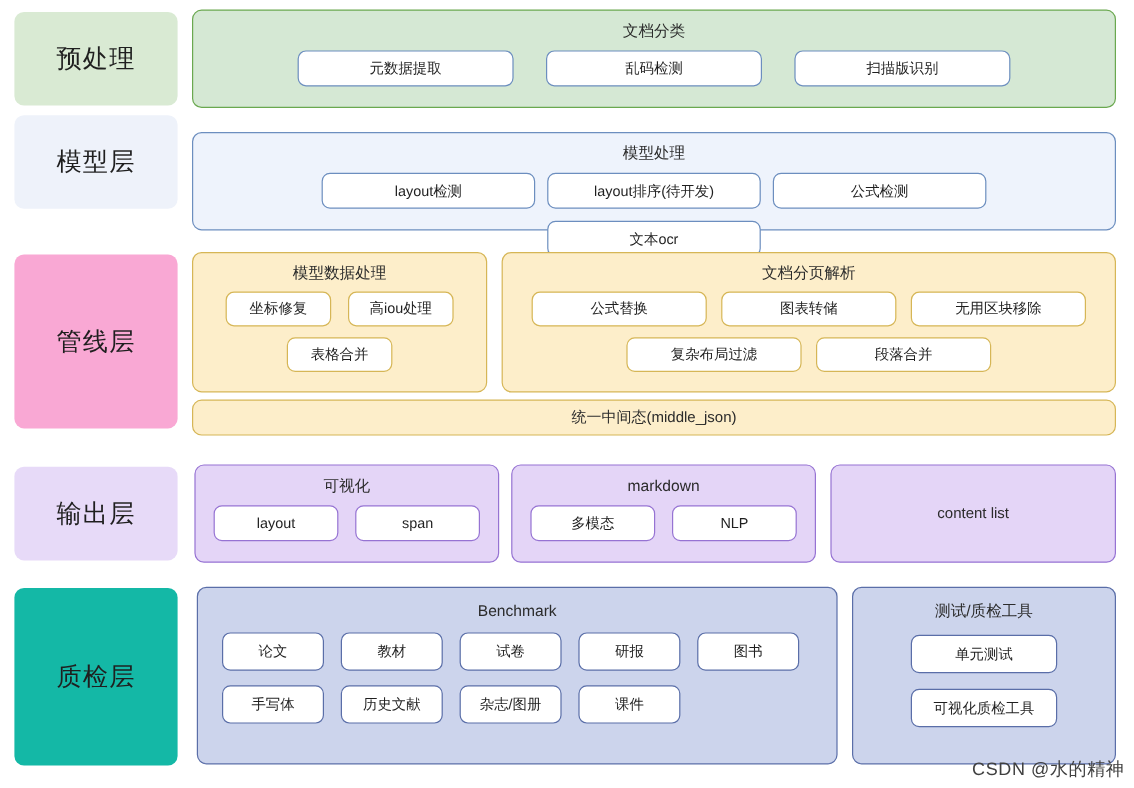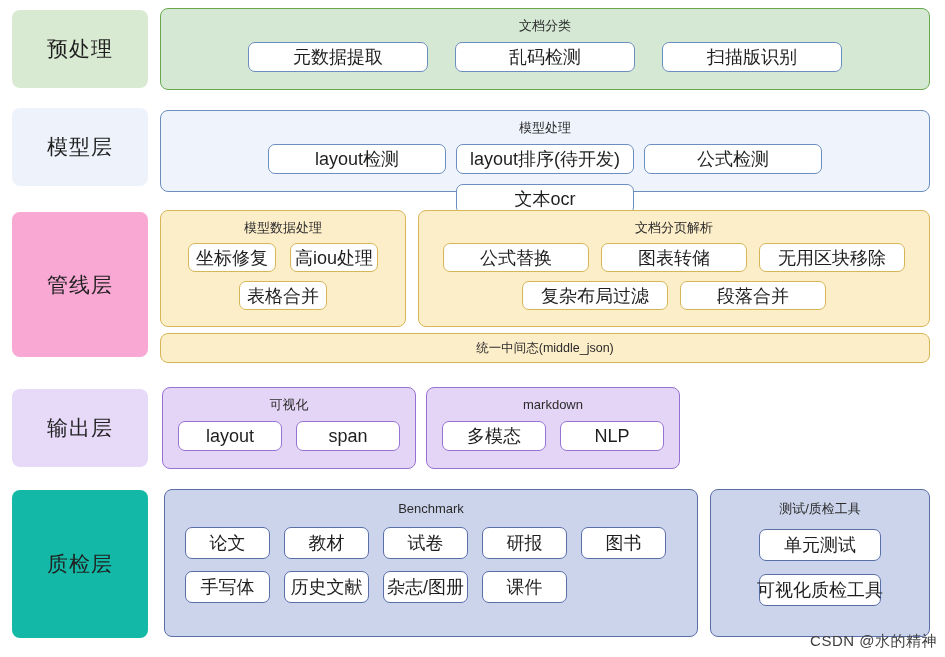--- a/index.html
+++ b/index.html
@@ -52,21 +52,21 @@
     box-sizing: border-box;
   }
   .chip {
     background: #ffffff;
     border-style: solid;
     border-width: 1.4px;
     border-radius: 7px;
     display: flex;
     align-items: center;
     justify-content: center;
-    font-size: 18px;
+    font-size: 12px;
     color: #1f1f1f;
     box-sizing: border-box;
     white-space: nowrap;
   }
 
   
   .c-green        { background:#d5e8d4; border-color:#6aa84f; }
   .c-green-label  { background:#d9ead3; }
   .c-green .chip, .chip.b-blue { border-color:#6c8ebf; }
 
@@ -106,21 +106,21 @@
 
   <div class="group c-green" style="left:160px; top:8px; width:770px; height:82px;">
     <div class="group-title">文档分类</div>
     <div class="chips" style="padding:10px 22px 0 22px; gap:27px; justify-content:center;">
       <div class="chip b-blue" style="width:180px; height:30px;">元数据提取</div>
       <div class="chip b-blue" style="width:180px; height:30px;">乱码检测</div>
       <div class="chip b-blue" style="width:180px; height:30px;">扫描版识别</div>
     </div>
   </div>
 
-  <div class="layer-label c-blue-label" style="left:12px; top:108px; width:136px; height:78px;">
+  <div class="layer-label c-blue-label" style="left:12px; top:96px; width:136px; height:78px;">
     <span>模型层</span>
   </div>
 
   <div class="group c-blue" style="left:160px; top:110px; width:770px; height:82px;">
     <div class="group-title">模型处理</div>
     <div class="chips" style="padding:10px 14px 0 14px; gap:10px; justify-content:center;">
       <div class="chip b-blue" style="width:178px; height:30px;">layout检测</div>
       <div class="chip b-blue" style="width:178px; height:30px;">layout排序(待开发)</div>
       <div class="chip b-blue" style="width:178px; height:30px;">公式检测</div>
       <div class="chip b-blue" style="width:178px; height:30px;">文本ocr</div>
@@ -168,20 +168,23 @@
   </div>
 
   <div class="group c-purple" style="left:426px; top:387px; width:254px; height:82px;">
     <div class="group-title">markdown</div>
     <div class="chips" style="padding:10px 12px 0 12px; gap:14px; justify-content:center;">
       <div class="chip b-purple" style="width:104px; height:30px;">多模态</div>
       <div class="chip b-purple" style="width:104px; height:30px;">NLP</div>
     </div>
   </div>
 
+  <div class="group c-purple" style="left:692px; top:387px; width:238px; height:82px; display:flex; align-items:center; justify-content:center;">
+    <span style="font-size:12.5px;">content list</span>
+  </div>
 
   <div class="layer-label c-indigo-label" style="left:12px; top:490px; width:136px; height:148px;">
     <span>质检层</span>
   </div>
 
   <div class="group c-indigo" style="left:164px; top:489px; width:534px; height:148px;">
     <div class="group-title" style="padding-top:12px;">Benchmark</div>
     <div class="chips" style="padding:12px 20px 0 20px; gap:12px 14px; justify-content:flex-start;">
       <div class="chip b-indigo" style="width:85px; height:32px;">论文</div>
       <div class="chip b-indigo" style="width:85px; height:32px;">教材</div>

